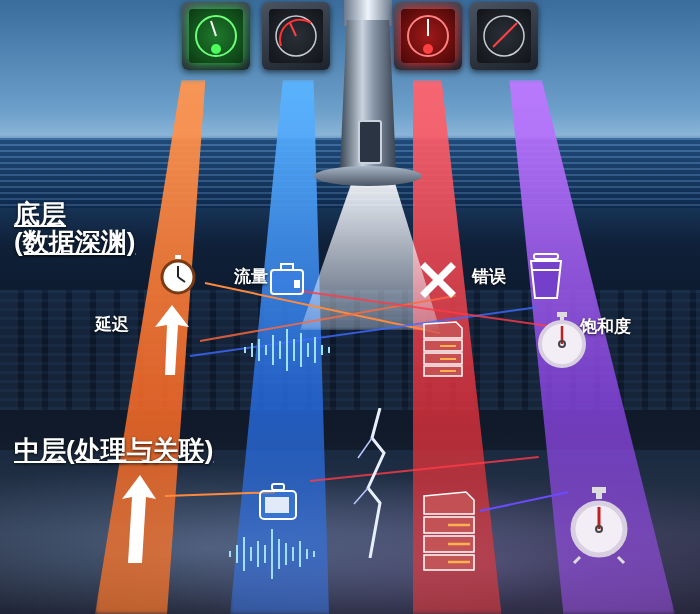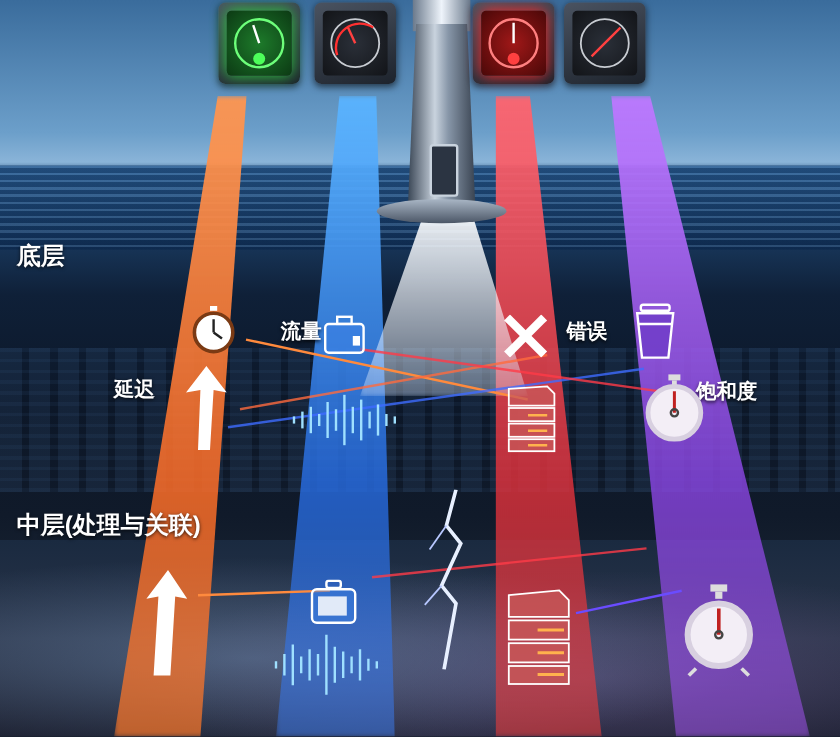--- a/index.html
+++ b/index.html
@@ -21,21 +21,21 @@
   .tower{position:absolute;left:330px;top:0;width:80px;height:190px;}
   .tower .body{position:absolute;left:10px;top:20px;width:56px;height:150px;
     background:linear-gradient(90deg,#3b4756,#c9d3de 40%,#8796a8 60%,#3a4452);clip-path:polygon(12% 0,88% 0,100% 100%,0 100%);}
   .tower .cap{position:absolute;left:14px;top:0;width:48px;height:26px;background:linear-gradient(90deg,#6b7a8c,#eef4fb,#6b7a8c);}
   .tower .door{position:absolute;left:28px;top:120px;width:20px;height:40px;background:#2b3442;border:2px solid #c9d3de;border-radius:3px;}
   .tower .base{position:absolute;left:-16px;top:166px;width:108px;height:20px;border-radius:50%;background:linear-gradient(180deg,#a9b6c5,#4b5666);}
   .gauge{position:absolute;top:2px;width:68px;height:68px;border-radius:6px;background:linear-gradient(160deg,#4a5361,#1d232c);box-shadow:0 2px 6px rgba(0,0,0,.6);display:flex;align-items:center;justify-content:center;}
   .gauge .dial{width:54px;height:54px;border-radius:4px;display:flex;align-items:center;justify-content:center;}
   .gauge svg{width:50px;height:50px;}
   .lbl{position:absolute;color:#fff;font-weight:bold;text-shadow:0 1px 3px rgba(0,0,0,.8);white-space:nowrap;}
-  .section{font-size:20px;line-height:28px;}
+  .section{font-size:26px;line-height:28px;text-decoration:underline;}
   .metric{font-size:17px;}
   .ico{position:absolute;}
   .ico svg{display:block;}
   .line{position:absolute;height:2px;transform-origin:0 50%;}
 </style>
 </head>
 <body>
 
 <div id="scene">
   <div class="sea"></div>
@@ -94,22 +94,23 @@
   <div class="line" style="left:205px;top:282px;width:240px;background:#ff8a3d;transform:rotate(12deg);"></div>
   <div class="line" style="left:200px;top:340px;width:260px;background:#ff6a3d;transform:rotate(-10deg);opacity:.8;"></div>
   <div class="line" style="left:190px;top:355px;width:350px;background:#3d6cff;transform:rotate(-8deg);opacity:.8;"></div>
   <div class="line" style="left:300px;top:290px;width:260px;background:#ff3b47;transform:rotate(8deg);opacity:.8;"></div>
   <div class="line" style="left:165px;top:495px;width:110px;background:#ff8a3d;transform:rotate(-2deg);"></div>
   <div class="line" style="left:310px;top:480px;width:230px;background:#ff3b47;transform:rotate(-6deg);opacity:.8;"></div>
   <div class="line" style="left:480px;top:510px;width:90px;background:#6a4cff;transform:rotate(-12deg);"></div>
 
   <div class="lbl section" style="left:14px;top:200px;">
     <div>底层</div>
-  </div>
-  <div class="lbl section" style="left:14px;top:424px;">中层(处理与关联)</div>
+    <div>(数据深渊)</div>
+  </div>
+  <div class="lbl section" style="left:14px;top:436px;">中层(处理与关联)</div>
 
   <div class="lbl metric" style="left:234px;top:265px;">流量</div>
   <div class="lbl metric" style="left:95px;top:313px;">延迟</div>
   <div class="lbl metric" style="left:472px;top:265px;">错误</div>
   <div class="lbl metric" style="left:580px;top:315px;">饱和度</div>
 
   <div class="ico" style="left:158px;top:254px;">
     <svg width="40" height="42" viewBox="0 0 40 42">
         <rect x="17" y="1" width="6" height="4" fill="#fff"></rect>
         <circle cx="20" cy="23" r="16" fill="#fff" stroke="#7a3a14" stroke-width="3"></circle>

